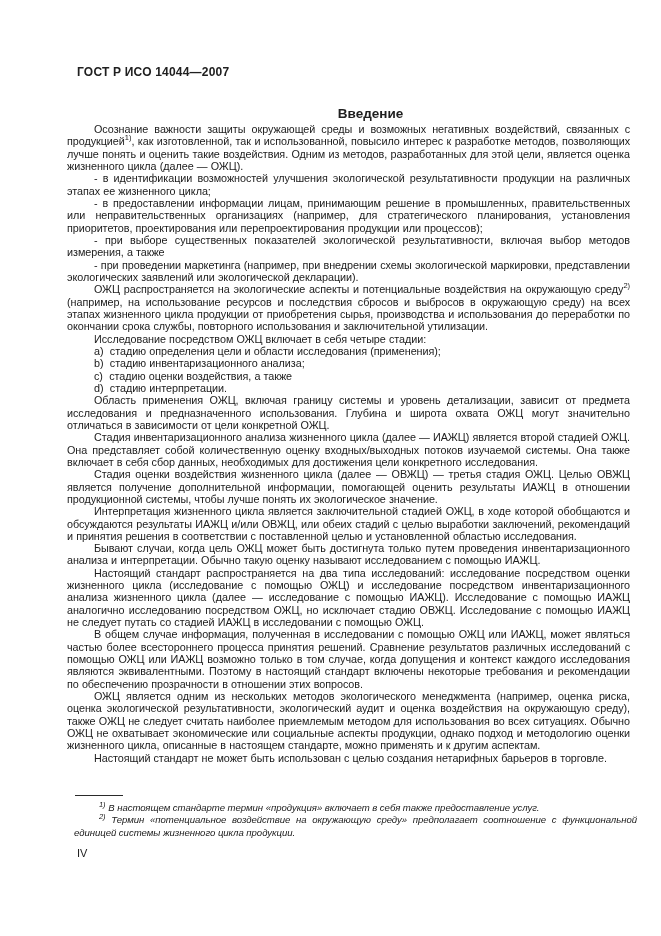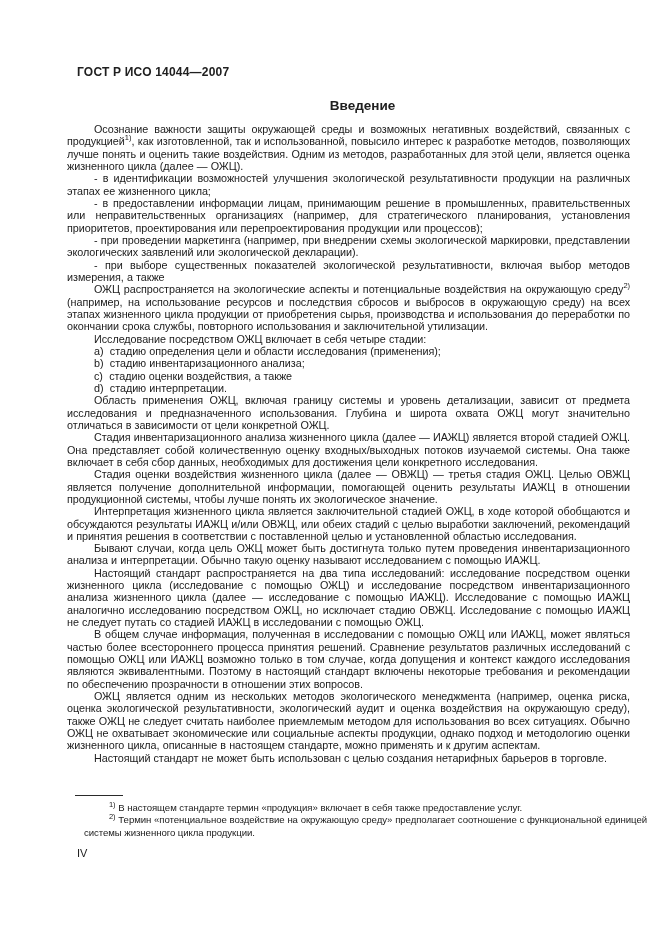--- a/index.html
+++ b/index.html
@@ -21,21 +21,21 @@
     font-size: 12px;
     font-weight: bold;
     letter-spacing: 0.2px;
     white-space: nowrap;
   }
   .doc-title {
     position: absolute;
     top: 94px;
     left: 77px;
     width: 563px;
-    margin: 4px;
+    margin: 12px;
     text-align: center;
     font-size: 13.5px;
     font-weight: bold;
   }
   .content {
     position: absolute;
     top: 123px;
     left: 67px;
     width: 563px;
   }
@@ -57,22 +57,23 @@
     position: absolute;
     top: 795px;
     left: 75px;
     width: 48px;
     height: 0;
     border-top: 1.2px solid #2a2a2a;
   }
   .footnotes {
     position: absolute;
     top: 802px;
-    left: 84px;
+    left: 74px;
     width: 563px;
+    font-style: italic;
   }
   .fn {
     margin: 0;
     text-align: justify;
     text-indent: 25px;
     font-size: 9.6px;
     line-height: 12.4px;
     letter-spacing: -0.05px;
   }
   .page-num {
@@ -88,22 +89,22 @@
 
 <div class="page">
   <div class="doc-header">ГОСТ Р ИСО 14044—2007</div>
 
   <h1 class="doc-title">Введение</h1>
 
   <div class="content">
       <p class="para"><span>Осознание важности защиты окружающей среды и возможных негативных воздействий, связанных с продукцией</span><sup>1)</sup><span>, как изготовленной, так и использованной, повысило интерес к разработке методов, позволяющих лучше понять и оценить такие воздействия. Одним из методов, разработанных для этой цели, является оценка жизненного цикла (далее — ОЖЦ).</span></p>
       <p class="para"><span>- в идентификации возможностей улучшения экологической результативности продукции на различных этапах ее жизненного цикла;</span></p>
       <p class="para"><span>- в предоставлении информации лицам, принимающим решение в промышленных, правительственных или неправительственных организациях (например, для стратегического планирования, установления приоритетов, проектирования или перепроектирования продукции или процессов);</span></p>
+      <p class="para"><span>- при выборе существенных показателей экологической результативности, включая выбор методов измерения, а также</span></p>
       <p class="para"><span>- при проведении маркетинга (например, при внедрении схемы экологической маркировки, представлении экологических заявлений или экологической декларации).</span></p>
-      <p class="para"><span>- при выборе существенных показателей экологической результативности, включая выбор методов измерения, а также</span></p>
       <p class="para"><span>ОЖЦ распространяется на экологические аспекты и потенциальные воздействия на окружающую среду</span><sup>2)</sup><span> (например, на использование ресурсов и последствия сбросов и выбросов в окружающую среду) на всех этапах жизненного цикла продукции от приобретения сырья, производства и использования до переработки по окончании срока службы, повторного использования и заключительной утилизации.</span></p>
       <p class="para"><span>Исследование посредством ОЖЦ включает в себя четыре стадии:</span></p>
       <p class="para"><span>a)&nbsp; стадию определения цели и области исследования (применения);</span></p>
       <p class="para"><span>b)&nbsp; стадию инвентаризационного анализа;</span></p>
       <p class="para"><span>c)&nbsp; стадию оценки воздействия, а также</span></p>
       <p class="para"><span>d)&nbsp; стадию интерпретации.</span></p>
       <p class="para"><span>Область применения ОЖЦ, включая границу системы и уровень детализации, зависит от предмета исследования и предназначенного использования. Глубина и широта охвата ОЖЦ могут значительно отличаться в зависимости от цели конкретной ОЖЦ.</span></p>
       <p class="para"><span>Стадия инвентаризационного анализа жизненного цикла (далее — ИАЖЦ) является второй стадией ОЖЦ. Она представляет собой количественную оценку входных/выходных потоков изучаемой системы. Она также включает в себя сбор данных, необходимых для достижения цели конкретного исследования.</span></p>
       <p class="para"><span>Стадия оценки воздействия жизненного цикла (далее — ОВЖЦ) — третья стадия ОЖЦ. Целью ОВЖЦ является получение дополнительной информации, помогающей оценить результаты ИАЖЦ в отношении продукционной системы, чтобы лучше понять их экологическое значение.</span></p>
       <p class="para"><span>Интерпретация жизненного цикла является заключительной стадией ОЖЦ, в ходе которой обобщаются и обсуждаются результаты ИАЖЦ и/или ОВЖЦ, или обеих стадий с целью выработки заключений, рекомендаций и принятия решения в соответствии с поставленной целью и установленной областью исследования.</span></p>

